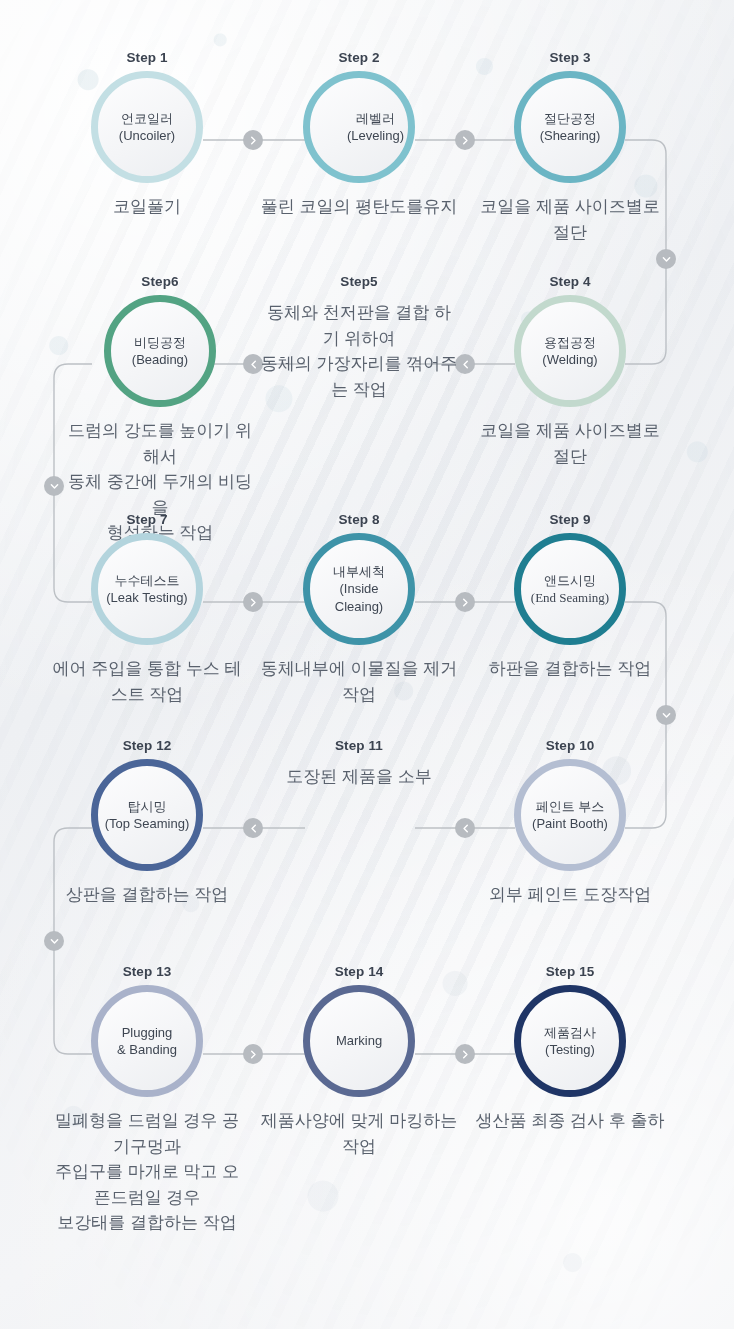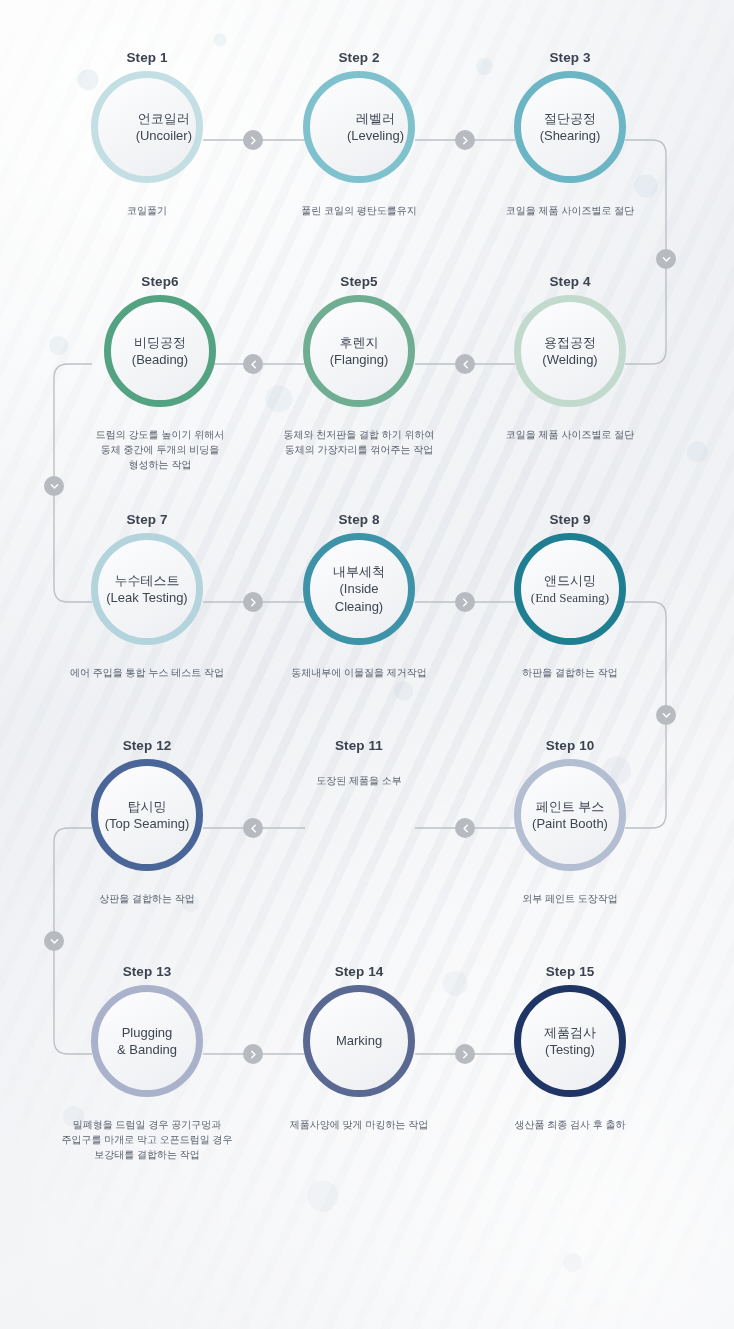--- a/index.html
+++ b/index.html
@@ -99,22 +99,22 @@
 
   .ring-text {
     font-size: 13px;
     line-height: 1.32;
     color: #3e4652;
     white-space: pre-line;
     padding: 0 4px;
   }
 
   .desc {
-    margin-top: 20px;
-    font-size: 10px;
+    margin-top: 11px;
+    font-size: 17px;
     line-height: 1.5;
     color: #59616d;
     white-space: pre-line;
   }
 
   
   .arrow {
     position: absolute;
     width: 20px;
     height: 20px;
@@ -229,21 +229,21 @@
   </div>
   <div class="arrow" style="left:455px; top:1044px;">
     <svg width="9" height="9" viewBox="0 0 10 10">
       <path d="M3 1.5 L6.6 5 L3 8.5" fill="none" stroke="#fff" stroke-width="1.6" stroke-linecap="round" stroke-linejoin="round"></path>
     </svg>
   </div>
 
   <div class="node" style="left:47px; top:50px;">
     <div class="step-label">Step 1</div>
     <div class="ring-wrap">
-      <div class="ring" style="border-color:#c3dfe4;justify-content:flex-end;">
+      <div class="ring" style="border-color:#c3dfe4;">
         <div class="ring-text">언코일러
 (Uncoiler)</div>
       </div>
     </div>
     <div class="desc">코일풀기</div>
   </div>
 
   <div class="node" style="left:259px; top:50px;">
     <div class="step-label">Step 2</div>
     <div class="ring-wrap">
@@ -274,26 +274,20 @@
 (Beading)</div>
       </div>
     </div>
     <div class="desc">드럼의 강도를 높이기 위해서
 동체 중간에 두개의 비딩을
 형성하는 작업</div>
   </div>
 
   <div class="node" style="left:259px; top:274px;">
     <div class="step-label">Step5</div>
-    <div class="ring-wrap">
-      <div class="ring" style="border-color:#6fae93;">
-        <div class="ring-text">후렌지
-(Flanging)</div>
-      </div>
-    </div>
     <div class="desc">동체와 천저판을 결합 하기 위하여
 동체의 가장자리를 꺾어주는 작업</div>
   </div>
 
   <div class="node" style="left:470px; top:274px;">
     <div class="step-label">Step 4</div>
     <div class="ring-wrap">
       <div class="ring" style="border-color:#c2d9cd;">
         <div class="ring-text">용접공정
 (Welding)</div>

